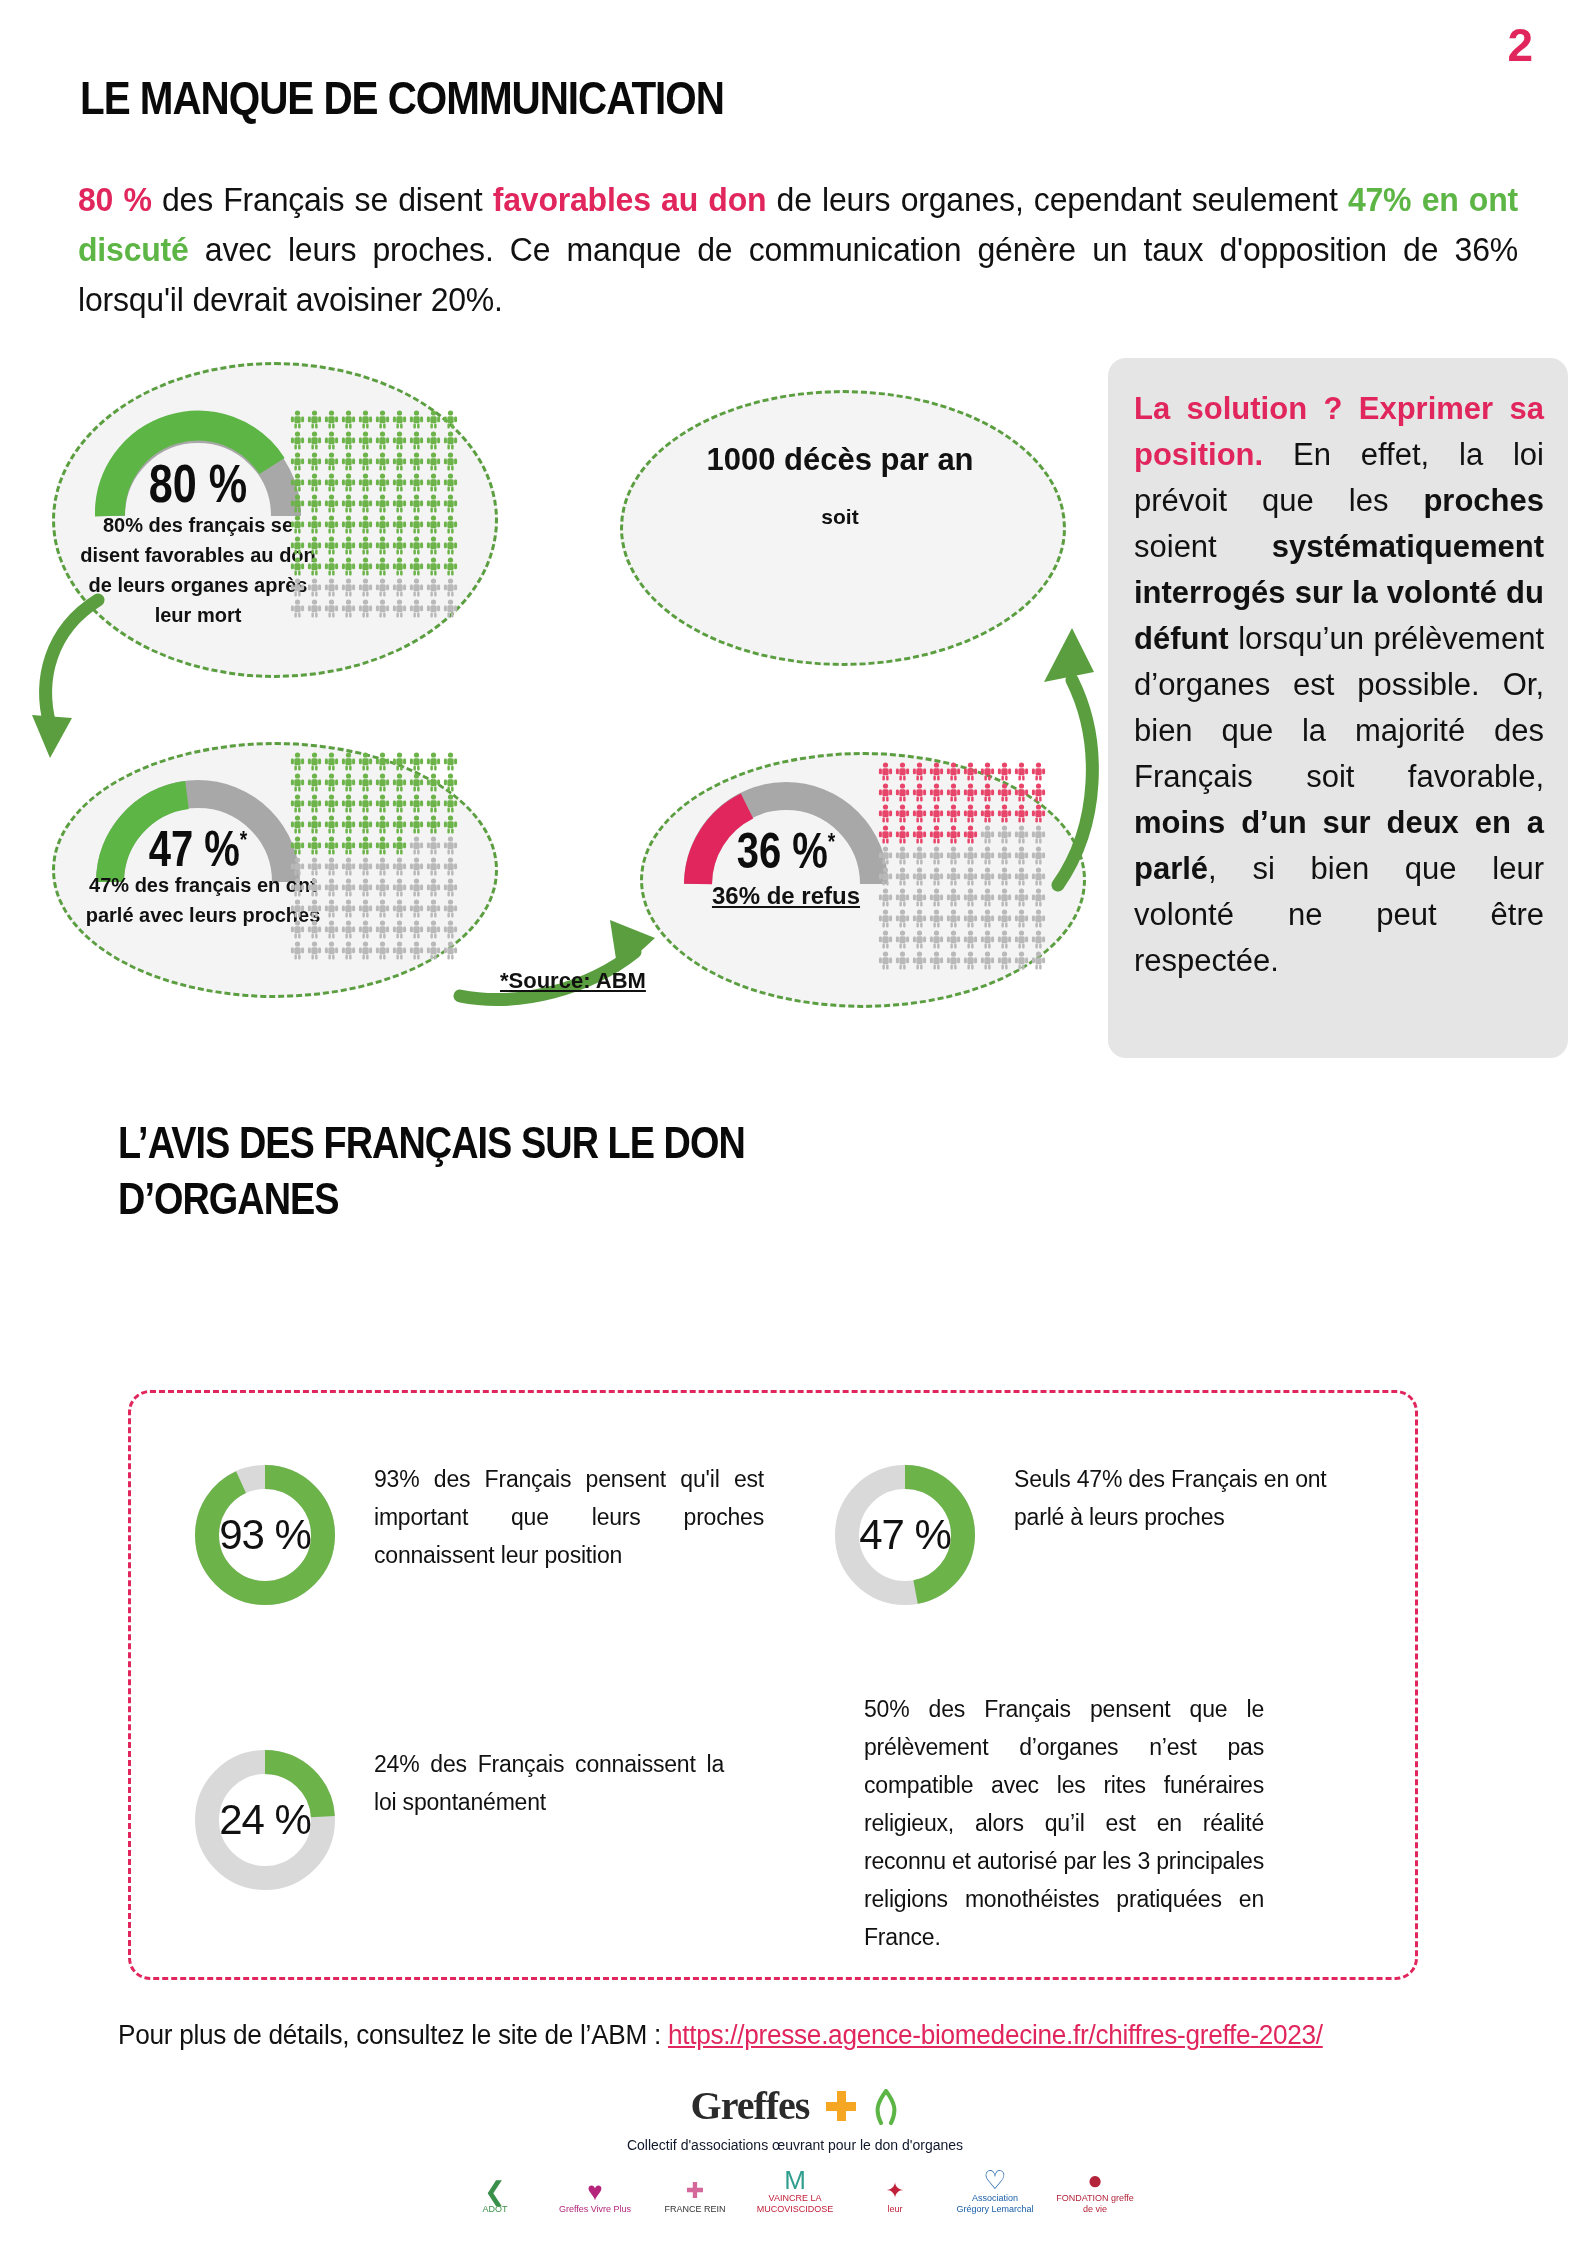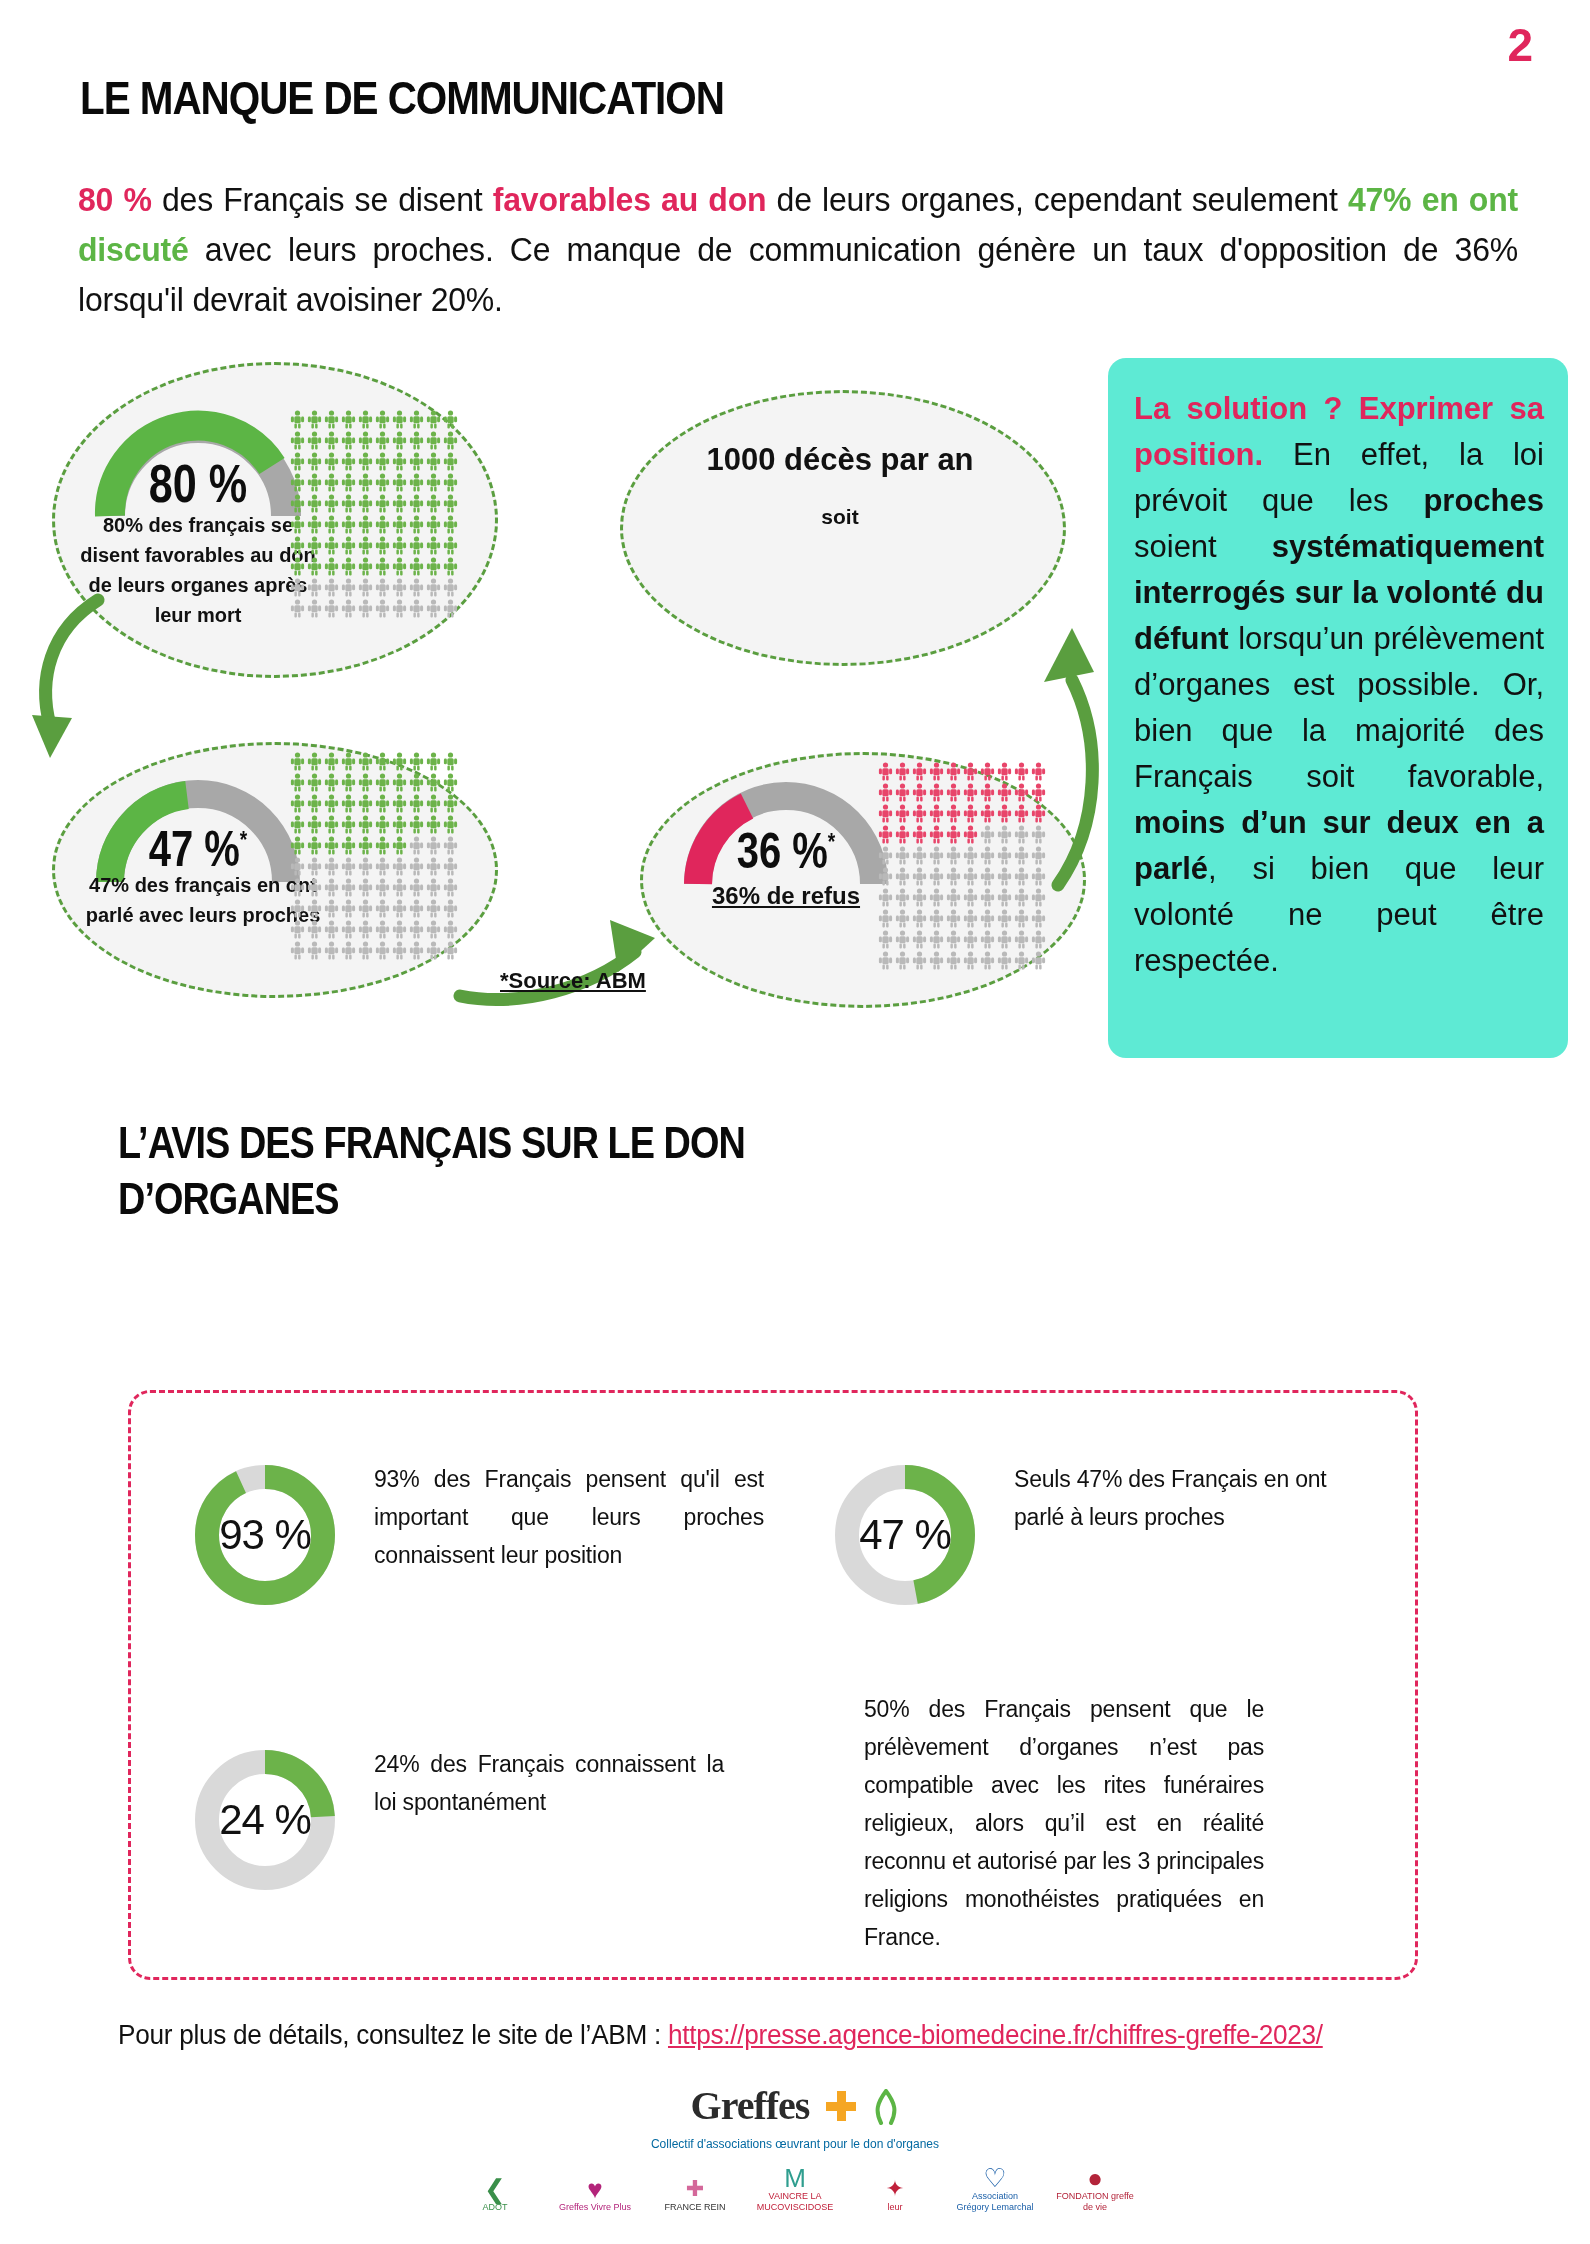--- a/index.html
+++ b/index.html
@@ -65,21 +65,21 @@
     transform:scaleX(0.80);transform-origin:center;
   }
 
   
   .picto{position:absolute;display:grid;}
   .picto span{display:block;line-height:1;}
 
   
   .panel{
     position:absolute;left:1108px;top:358px;width:460px;height:700px;
-    background:#5eead4;border-radius:18px;
+    background:#e5e5e5;border-radius:18px;
     padding:28px 24px 20px 26px;box-sizing:border-box;
   }
   .panel p{
     margin:0;font-size:31px;line-height:46px;text-align:justify;color:#111;
   }
   .panel .ph{color:#e0265c;font-weight:bold;}
   .panel b{font-weight:bold;}
 
   
   .arrow{position:absolute;}
@@ -115,21 +115,21 @@
   }
   .footer-line a{color:#e0265c;text-decoration:underline;}
 
   .logo-wrap{position:absolute;left:0;top:2082px;width:1590px;text-align:center;}
   .logo-greffes{
     font-size:40px;font-weight:bold;color:#2b2b2b;
     font-family:"Liberation Serif", serif;letter-spacing:-1px;
     display:inline-flex;align-items:center;gap:17px;
   }
   .logo-sub1{font-size:13px;color:#3a3a3a;margin-top:-4px;}
-  .logo-sub2{font-size:12px;color:#0369a1;margin-top:8px;}
+  .logo-sub2{font-size:14px;color:#0f172a;margin-top:8px;}
   .partners{
     margin-top:14px;display:flex;justify-content:center;align-items:flex-end;
     gap:22px;
   }
   .plogo{font-size:9px;text-align:center;line-height:11px;width:78px;}
 </style>
 </head>
 <body>
 
 <div class="page">

